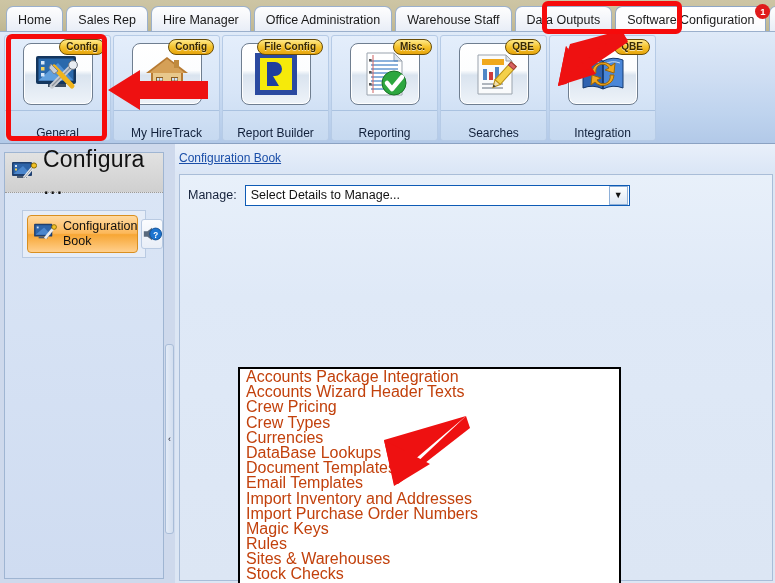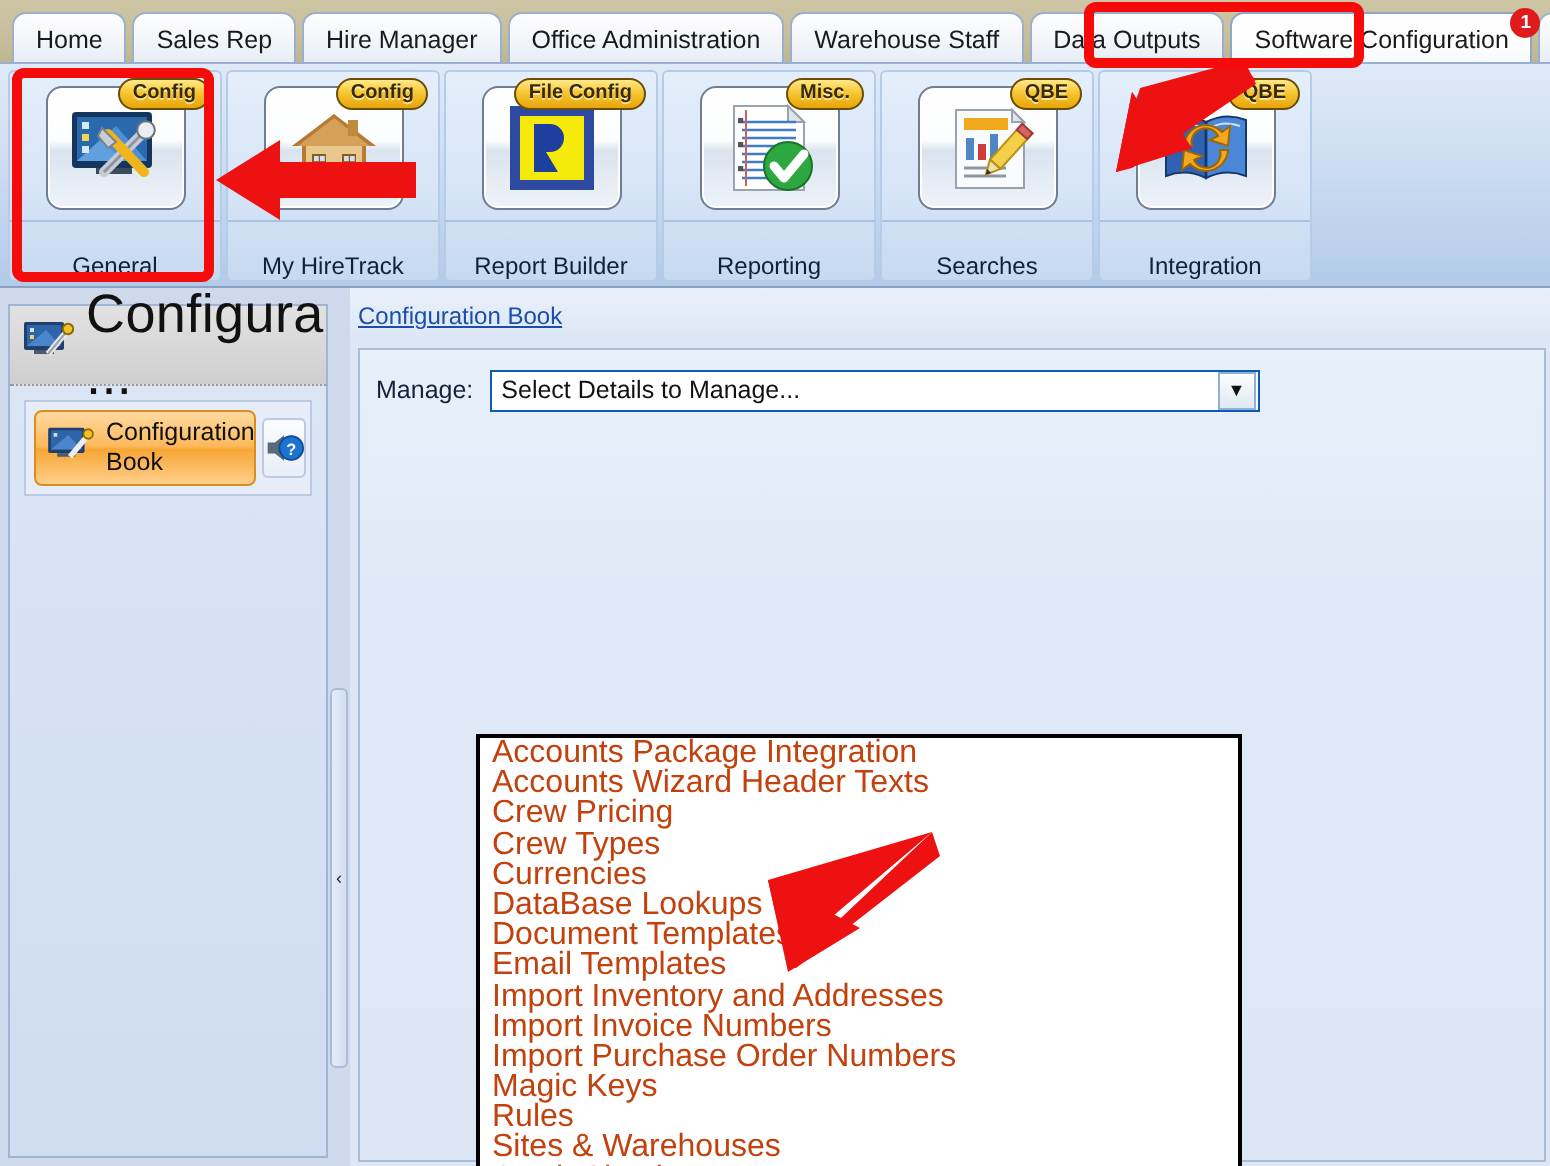--- a/index.html
+++ b/index.html
@@ -97,23 +97,23 @@
     position: absolute; left: 4px; top: 8px; width: 160px; height: 427px;
     background: linear-gradient(to bottom, #dbe6f6 0%, #cfdcf1 100%);
     border: 1px solid #9fb5d2;
   }
   .sidebar-header {
     height: 40px;
     background: linear-gradient(to bottom, #e2e2e2 0%, #cfcfcf 100%);
     border-bottom: 1px dotted #9a9a9a;
     display: flex; align-items: center; padding-left: 6px;
   }
-  .sidebar-title { font-size: 27px; color: #111; margin-left: 6px; letter-spacing: .2px;}
+  .sidebar-title { font-size: 23px; color: #111; margin-left: 6px; letter-spacing: .2px;}
   .sidebar-group {
-    margin: 7px; padding: 4px;
+    margin: 17px; padding: 4px;
     background: #e6edf8; border: 1px solid #b9cae2;
     display: flex; align-items: center;
   }
   .sidebar-btn {
     flex: 1; height: 38px;
     background: linear-gradient(to bottom, #ffd9a0 0%, #fcb85a 48%, #f7a634 52%, #ffcf8c 100%);
     border: 1px solid #d98f20; border-radius: 4px;
     display: flex; align-items: center; padding-left: 5px;
   }
   .sidebar-btn-label { font-size: 12.5px; color: #101010; line-height: 15px; margin-left: 6px; }
@@ -414,21 +414,20 @@
       <div id="dd-list">
           <div class="dd-item">Accounts Package Integration</div>
           <div class="dd-item">Accounts Wizard Header Texts</div>
           <div class="dd-item">Crew Pricing</div>
           <div class="dd-item">Crew Types</div>
           <div class="dd-item">Currencies</div>
           <div class="dd-item">DataBase Lookups</div>
           <div class="dd-item">Document Templates</div>
           <div class="dd-item">Email Templates</div>
           <div class="dd-item">Import Inventory and Addresses</div>
-          <div class="dd-item">Import Invoice Numbers</div>
           <div class="dd-item">Import Purchase Order Numbers</div>
           <div class="dd-item">Magic Keys</div>
           <div class="dd-item">Rules</div>
           <div class="dd-item">Sites &amp; Warehouses</div>
           <div class="dd-item">Stock Checks</div>
         </div>
     </div>
   </div>
 
   <div class="hl-box" style="left:542px; top:1px; width:140px; height:33px;"></div>

